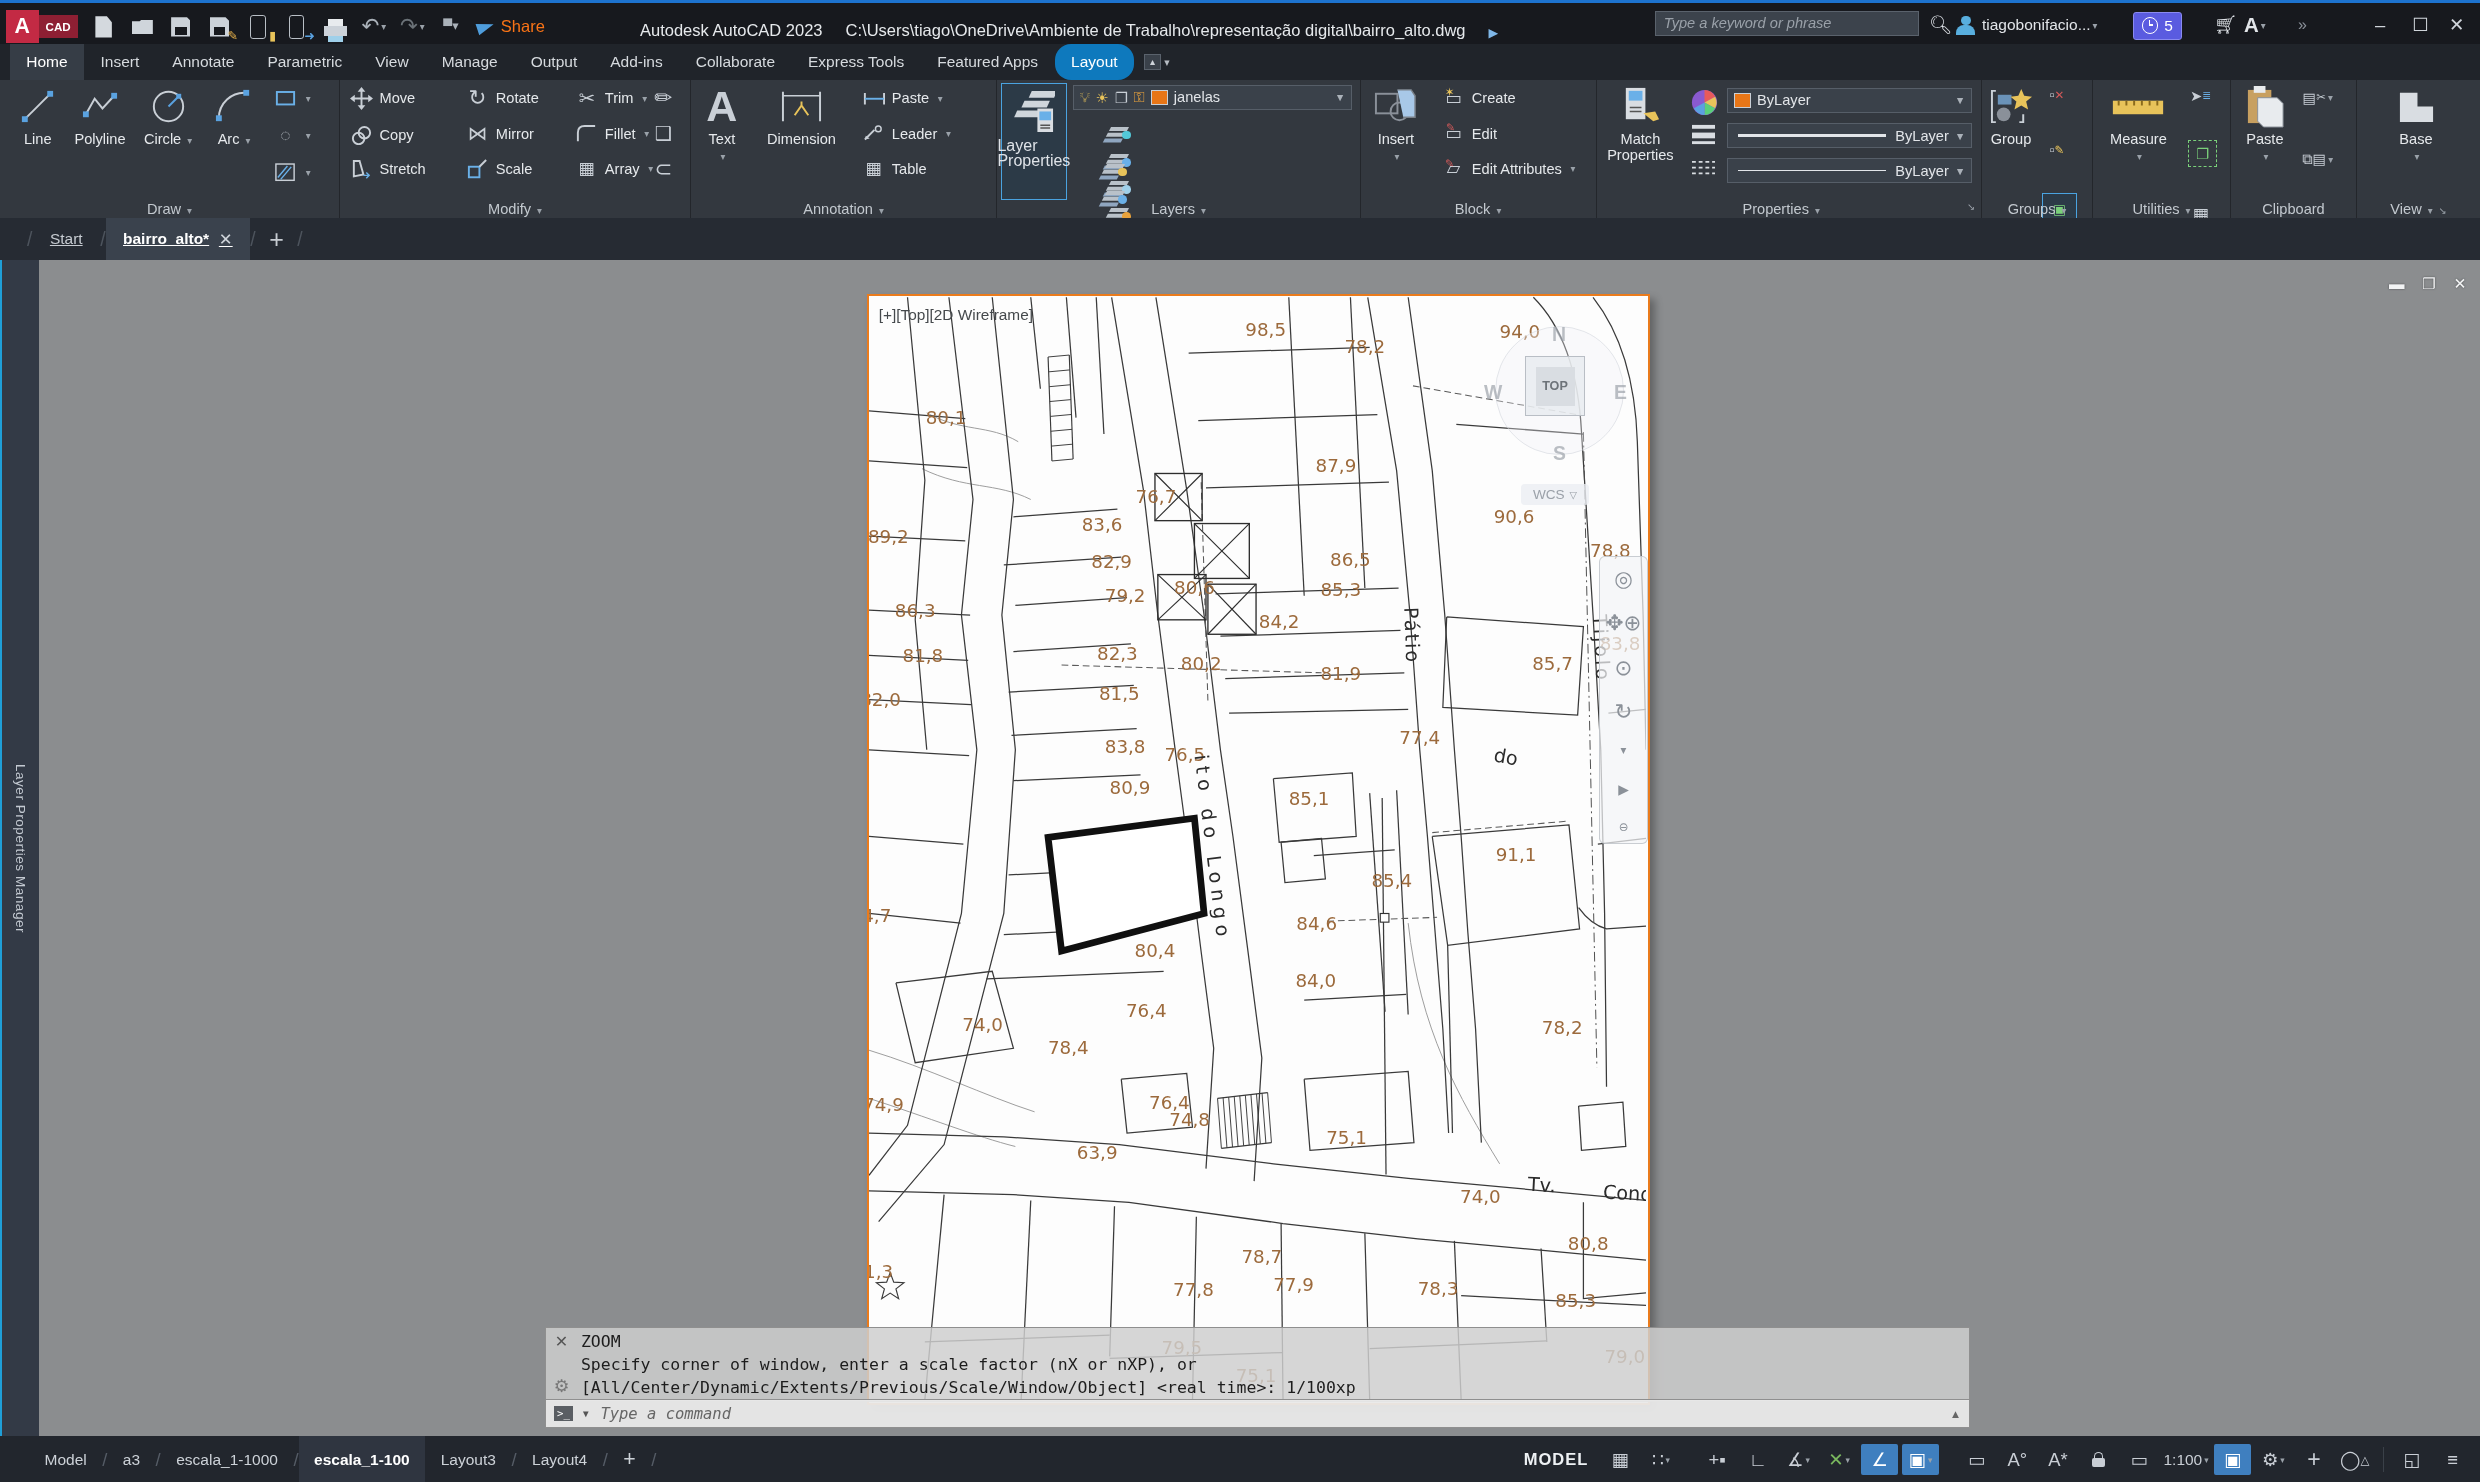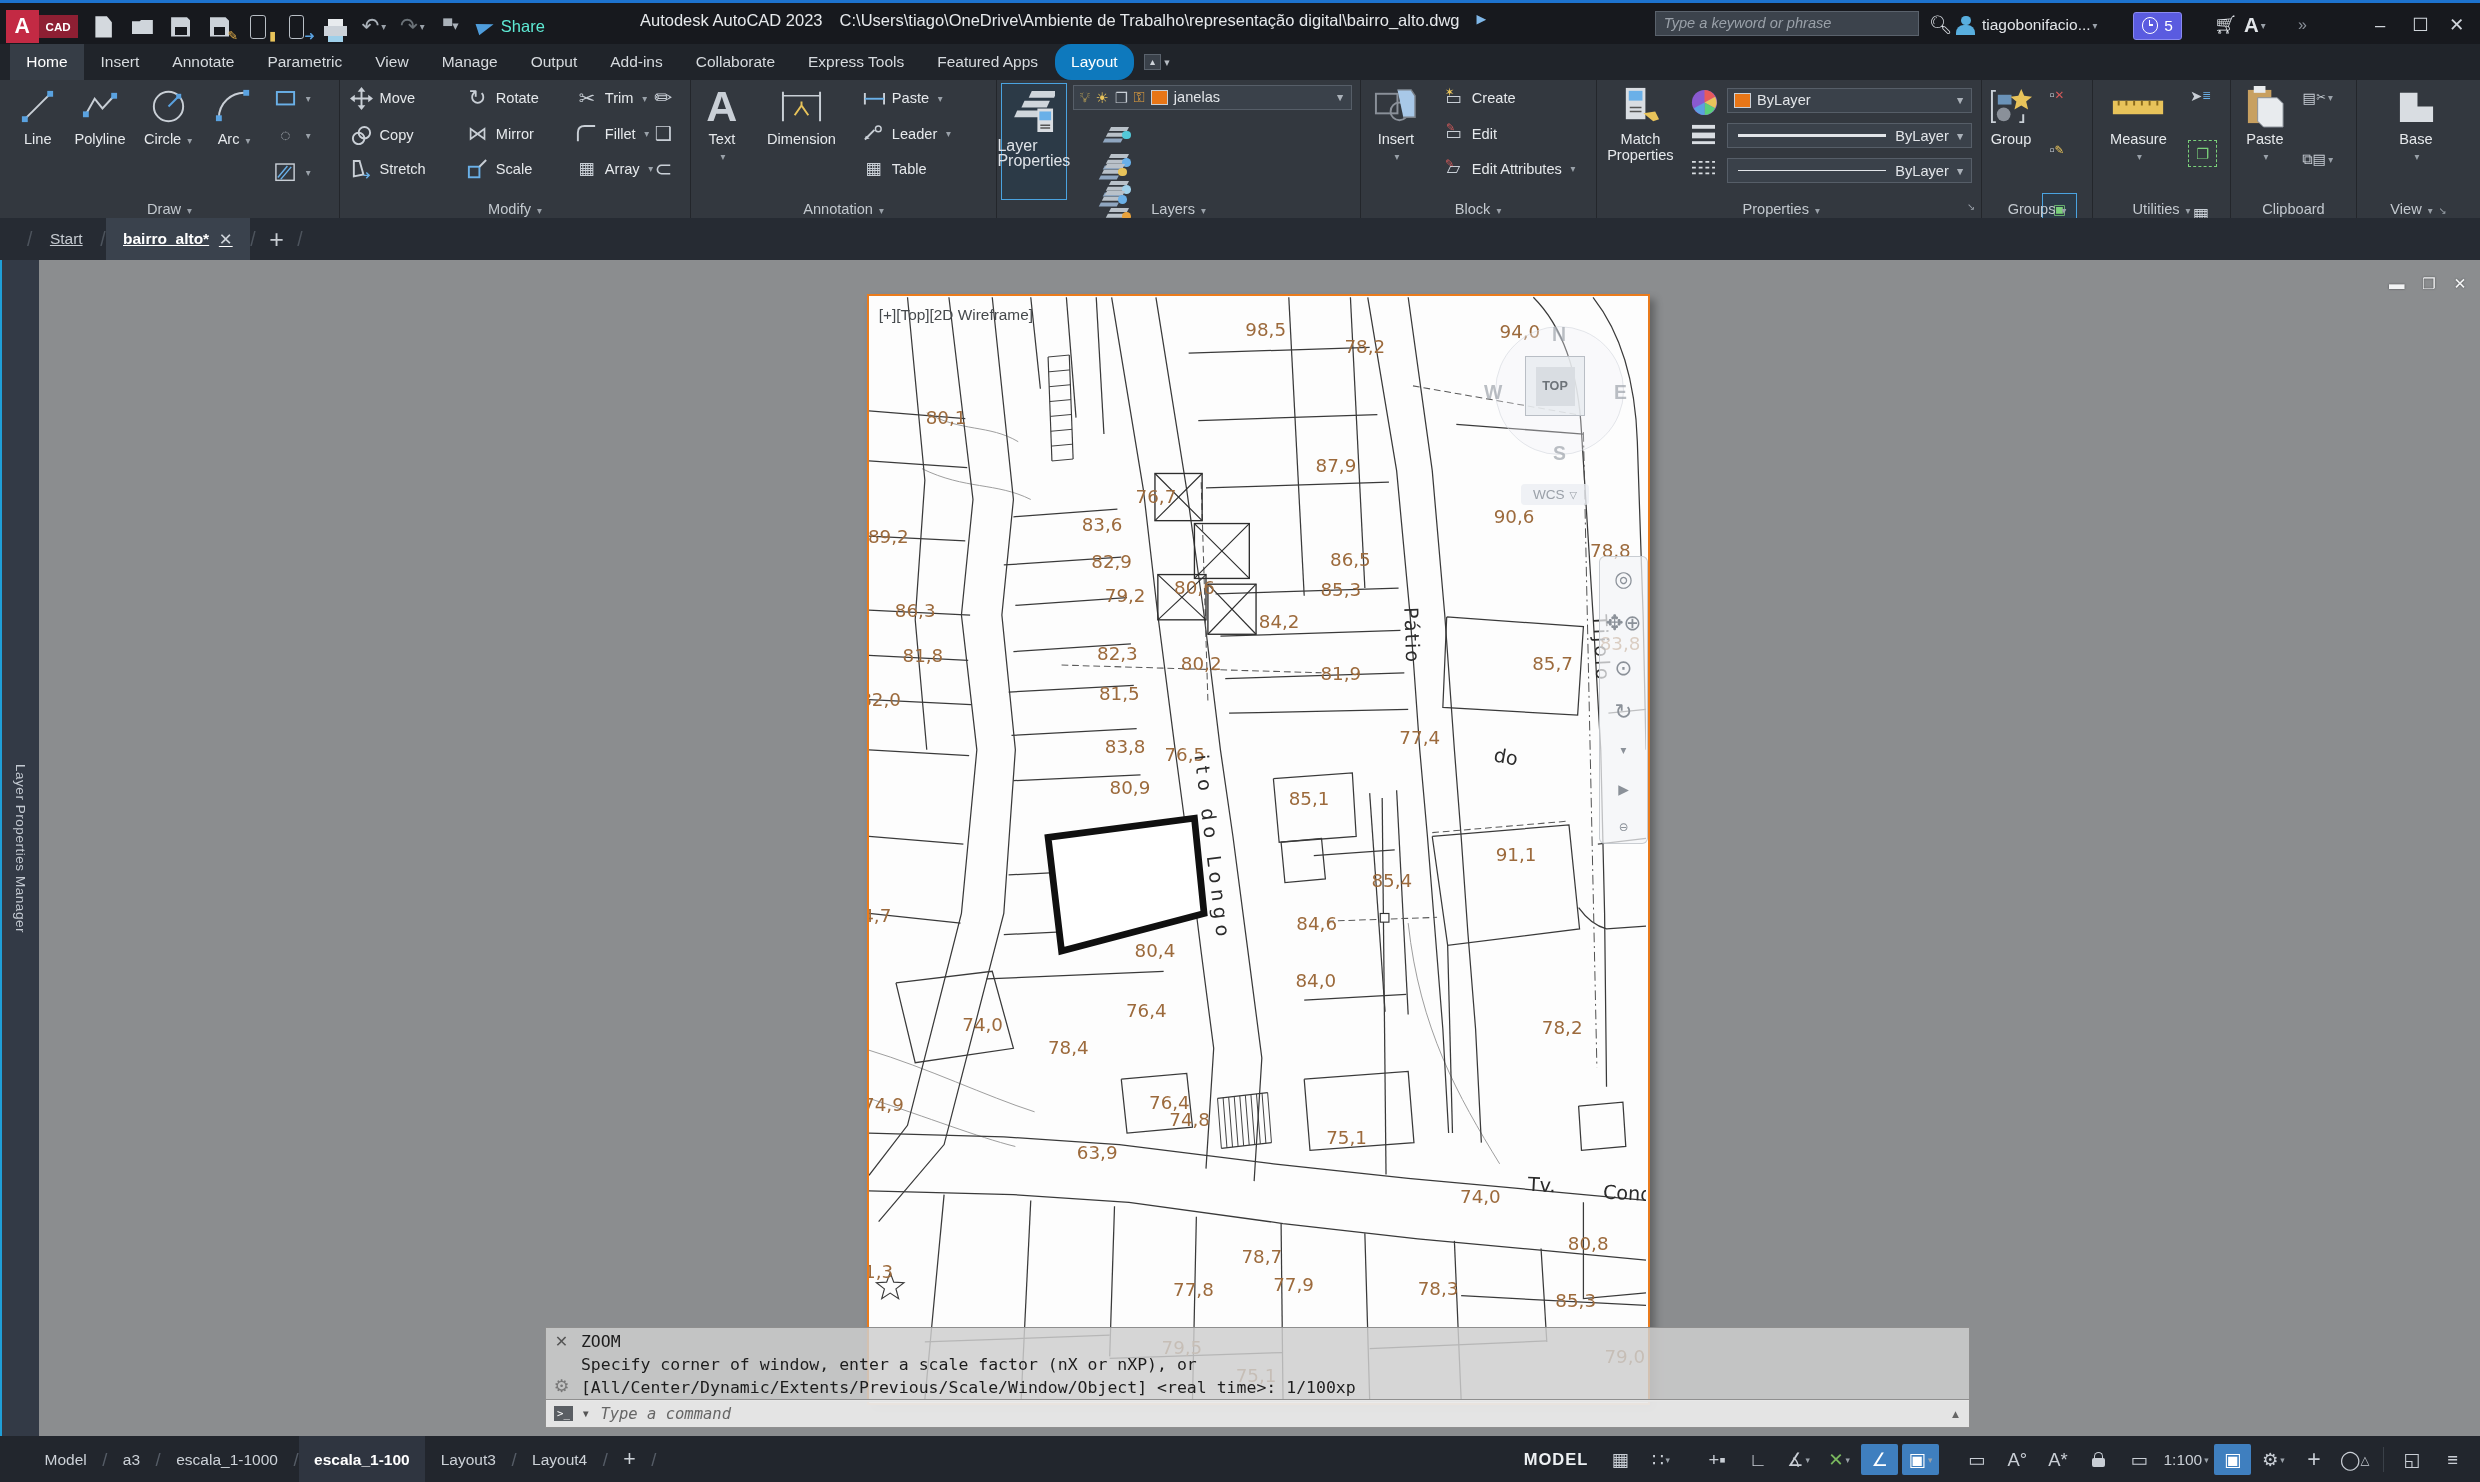--- a/index.html
+++ b/index.html
@@ -19,23 +19,23 @@
   .ic-folder{width:21.3px;height:14.6px;background:#cfd5db;clip-path:polygon(0 12%,38% 12%,48% 0,100% 0,100% 100%,0 100%);}
   .ic-disk{width:19.4px;height:19.4px;background:#ccd2d9;clip-path:polygon(0 0,82% 0,100% 18%,100% 100%,0 100%);position:relative;}
   .ic-disk:after{content:"";position:absolute;left:3.9px;top:9.7px;width:11.6px;height:7.8px;background:#17191e;}
   .pencil{position:absolute;right:-5.8px;bottom:-3.9px;font-size:12.6px;color:#e8b24a;}
   .ic-mob{width:13.6px;height:21.3px;border:1.9px solid #b9bfc6;border-radius:2.9px;position:relative;}
   .ic-print{width:23px;height:9.7px;background:#ccd2d9;position:relative;margin-top:7.8px;}
   .ic-print:before{content:"";position:absolute;left:3.9px;top:-6.8px;width:15.5px;height:6.8px;background:#e8ebee;}
   .ic-print:after{content:"";position:absolute;left:3.9px;bottom:-6.8px;width:15.5px;height:6.8px;background:#9fd0ea;}
   .arrowbtn{color:#aab1b9;font-size:21.3px;line-height:21.3px;}
   .dd6{color:#9aa1a9;font-size:9.7px;margin-left:1.9px;}
-  .share{display:flex;align-items:center;gap:6.8px;color:#5eead4;font-size:16.5px;}
+  .share{display:flex;align-items:center;gap:6.8px;color:#f97316;font-size:16.5px;}
   .plane{width:0;height:0;border-left:17.5px solid #4f9ddc;border-top:6.8px solid transparent;border-bottom:6.8px solid transparent;transform:rotate(-18deg);}
-  .title-center{left:640px;top:7.8px;width:1029px;height:29px;display:flex;align-items:flex-start;gap:17px;font-size:16.5px;color:#e6e9ec;white-space:nowrap;}
+  .title-center{left:640px;top:7.8px;width:1029px;height:29px;display:flex;align-items:flex-end;gap:23px;font-size:16.5px;color:#e6e9ec;white-space:nowrap;}
   .tright{top:7.8px;height:29px;display:flex;align-items:center;}
   .searchbox{left:1655px;width:264px;background:#3c434c;border:1px solid #5a626c;height:25px;box-sizing:border-box;}
   .searchbox input{width:100%;height:100%;background:transparent;border:none;outline:none;color:#cfd4da;font-size:14.6px;padding:0 7.8px;font-family:inherit;}
   .searchbox input::placeholder{color:#9aa1a9;font-style:italic;}
   .sicon{left:1925px;color:#dfe3e8;font-size:18.4px;}
   .person{left:1956px;width:19.4px;height:19.4px;position:absolute;top:12.6px;}
   .person:before{content:"";position:absolute;left:4.9px;top:0;width:9.7px;height:9.7px;border-radius:50%;background:#58aede;}
   .person:after{content:"";position:absolute;left:0;top:9.7px;width:19.4px;height:9.7px;border-radius:7.8px 7.8px 0 0;background:#58aede;}
   .uname{left:1982px;font-size:15.5px;color:#e2e5e9;}
   .badge{left:2133px;top:8.7px;height:26px;background:#5a5be0;border:1px solid #8a8af0;border-radius:2.9px;display:flex;align-items:center;gap:5.8px;padding:0 7.8px;color:#fff;font-size:15.5px;}

